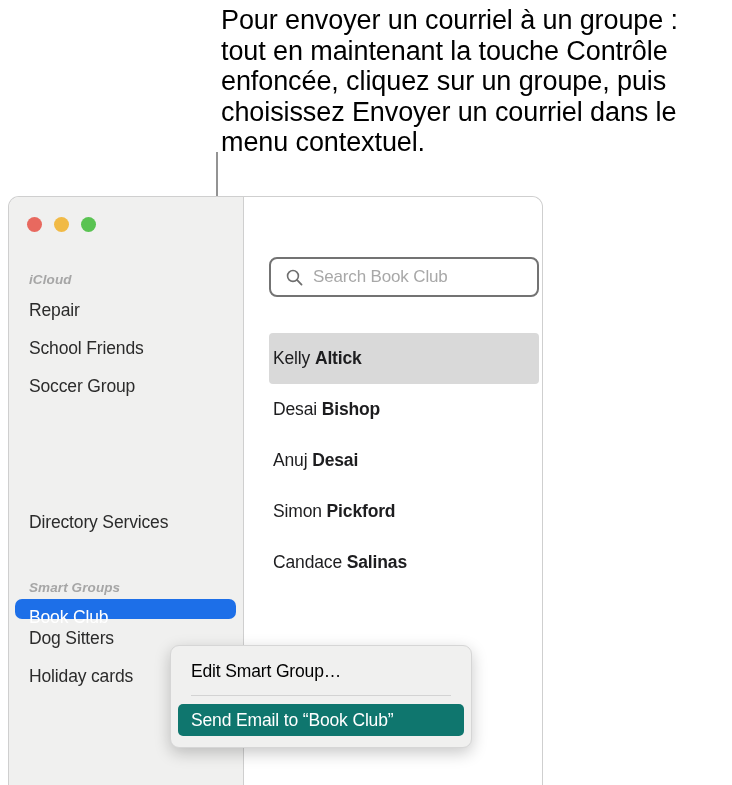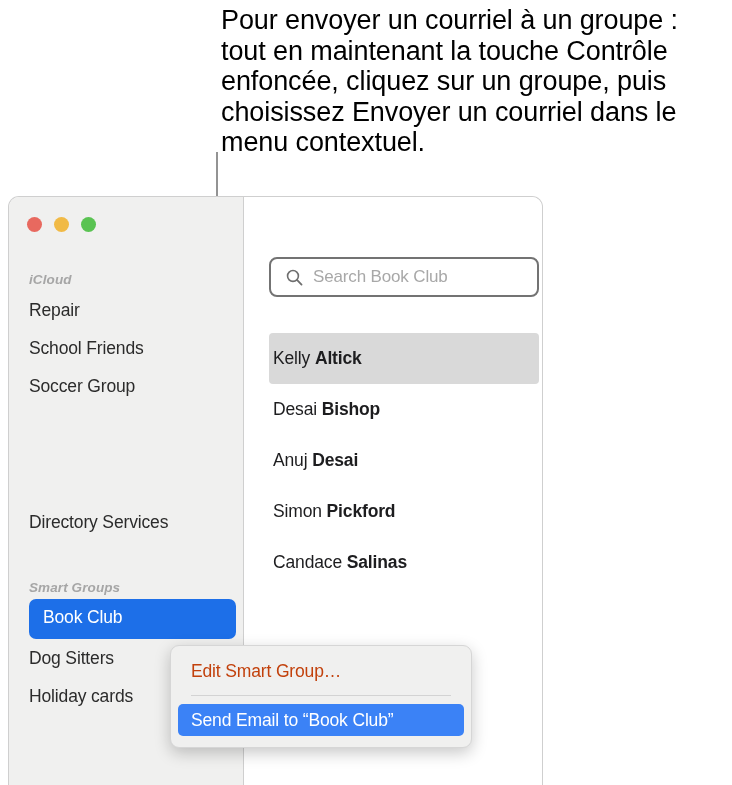--- a/index.html
+++ b/index.html
@@ -101,23 +101,23 @@
     font-size: 17.5px;
     color: #2b2b2b;
     padding-left: 20px;
     box-sizing: border-box;
     letter-spacing: -0.15px;
   }
   .side-row.selected {
     background: #1d6fe8;
     color: #ffffff;
     border-radius: 7px;
-    margin: 0 7px 0 20px;
+    margin: 0 7px 0 6px;
     padding-left: 14px;
-    height: 40px;
+    height: 20px;
     line-height: 36px;
   }
 
   
   #content-pane {
     position: absolute;
     left: 236px;
     top: 0;
     right: 0;
     bottom: 0;
@@ -174,29 +174,29 @@
     border: 1px solid #d6d6d6;
     border-radius: 9px;
     box-shadow: 0 5px 16px rgba(0,0,0,0.22);
     padding: 9px 0 11px 0;
     box-sizing: border-box;
   }
   .menu-item {
     height: 32px;
     line-height: 32px;
     font-size: 17.5px;
-    color: #c2410c;
+    color: #000000;
     margin: 0 7px;
     padding-left: 13px;
     border-radius: 5px;
     box-sizing: border-box;
     letter-spacing: -0.15px;
   }
   .menu-item.highlighted {
-    background: #3b82f6;
+    background: #0f766e;
     color: #ffffff;
   }
   .menu-separator {
     height: 1px;
     background: #d3d3d3;
     margin: 8px 20px 8px 20px;
   }
 </style>
 </head>
 <body>

